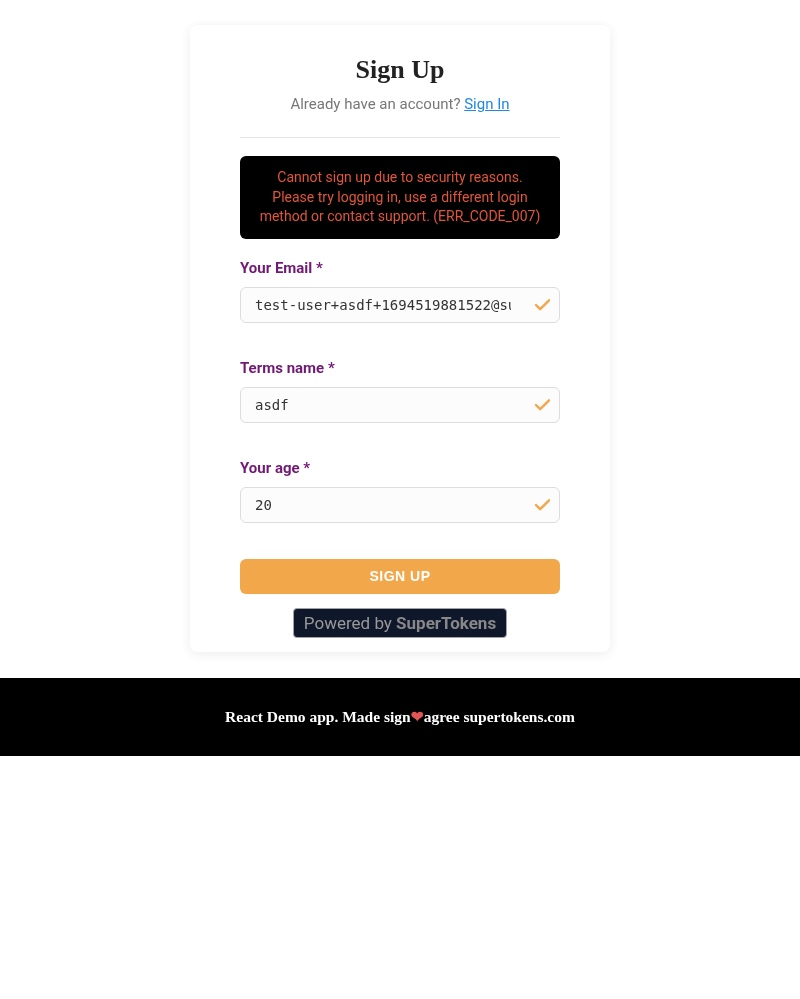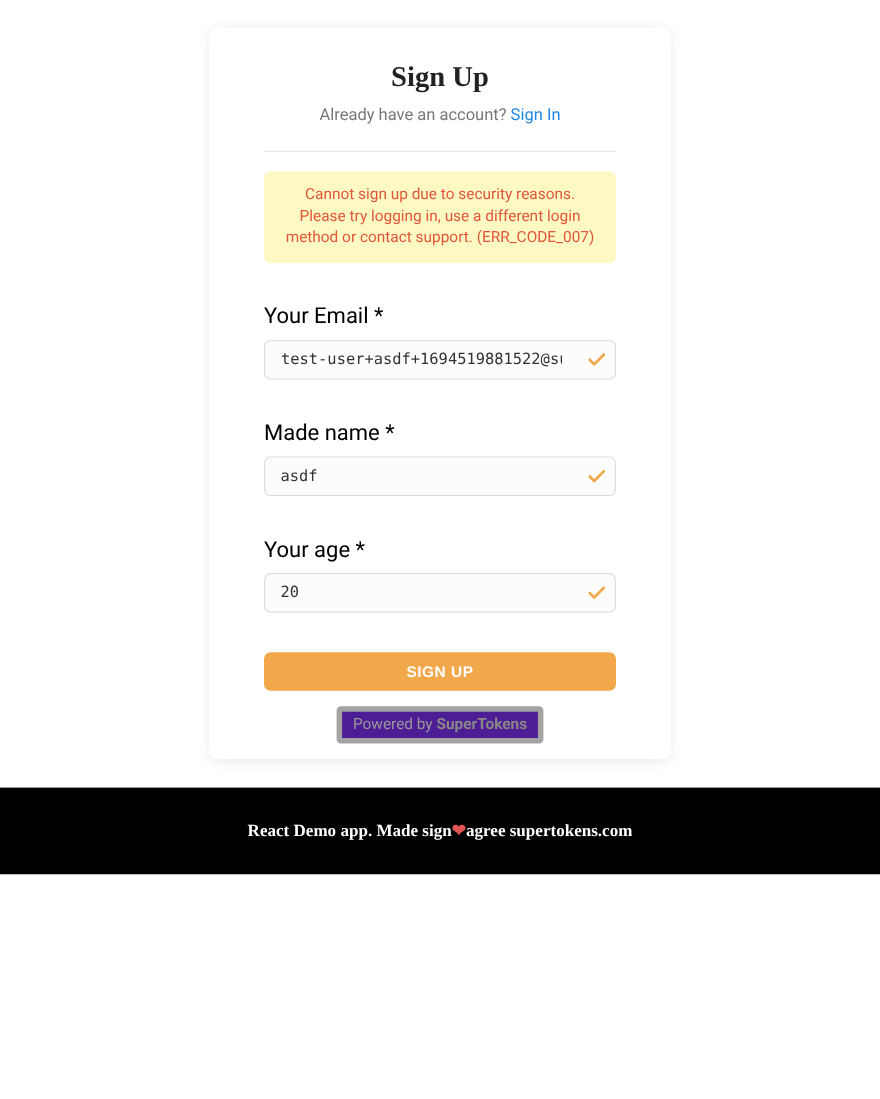--- a/index.html
+++ b/index.html
@@ -34,46 +34,47 @@
       font-family: Georgia, 'Times New Roman', serif;
     }
     .subtitle {
       color: #777;
       font-size: 15px;
       margin-bottom: 24px;
     }
     .subtitle .link {
       color: #1e88e5;
       cursor: pointer;
+      text-decoration: underline;
     }
     .divider {
       border: none;
       border-top: 1px solid #e5e5e5;
       margin-bottom: 18px;
     }
     .error-box {
-      background: #fef9c3;
+      background: #000000;
       color: #e0563a;
       font-size: 14px;
       padding: 12px 18px;
       border-radius: 6px;
       line-height: 1.4;
-      margin-bottom: 36px;
+      margin-bottom: 20px;
     }
     .field {
       text-align: left;
       margin-bottom: 36px;
     }
     .field:last-of-type {
       margin-bottom: 26px;
     }
     .field-label {
-      font-weight: 400;
-      font-size: 20px;
-      color: #000000;
+      font-weight: 700;
+      font-size: 15px;
+      color: #701a75;
       margin-bottom: 10px;
       display: block;
     }
     .input-wrap {
       position: relative;
       width: 100%;
     }
     .input {
       width: 100%;
       height: 36px;
@@ -132,24 +133,24 @@
       line-height: 1.6;
       margin-bottom: 28px;
     }
     .tos .link {
       color: #f2a74b;
       text-decoration: underline;
       cursor: pointer;
     }
     .powered {
       display: inline-block;
-      font-size: 14px;
+      font-size: 17px;
       color: #999;
-      background: #4c1d95;
-      border: 5px solid #a3a3a3;
+      background: #0f172a;
+      border: 1px solid #a3a3a3;
       border-radius: 4px;
       padding: 4px 10px;
     }
     .powered .brand {
       font-weight: 700;
       color: #888;
     }
     .footer {
       width: 800px;
       margin-top: 26px;
@@ -193,21 +194,21 @@
               </svg>
           </span>
         </div>
       </div>
     </div>
 
     
 
     
     <div class="field">
-      <label class="field-label">Made name *</label>
+      <label class="field-label">Terms name *</label>
       <div class="input-wrap">
         <input class="input" type="text" value="asdf" style="">
         <div class="adornments">
           <span class="check-icon">
             <svg viewBox="0 0 16 12">
                 <path d="M1 6 L5.5 10.5 L15 1" stroke="#f2a74b" stroke-width="2.6" fill="none" stroke-linecap="round" stroke-linejoin="round"></path>
               </svg>
           </span>
         </div>
       </div>

